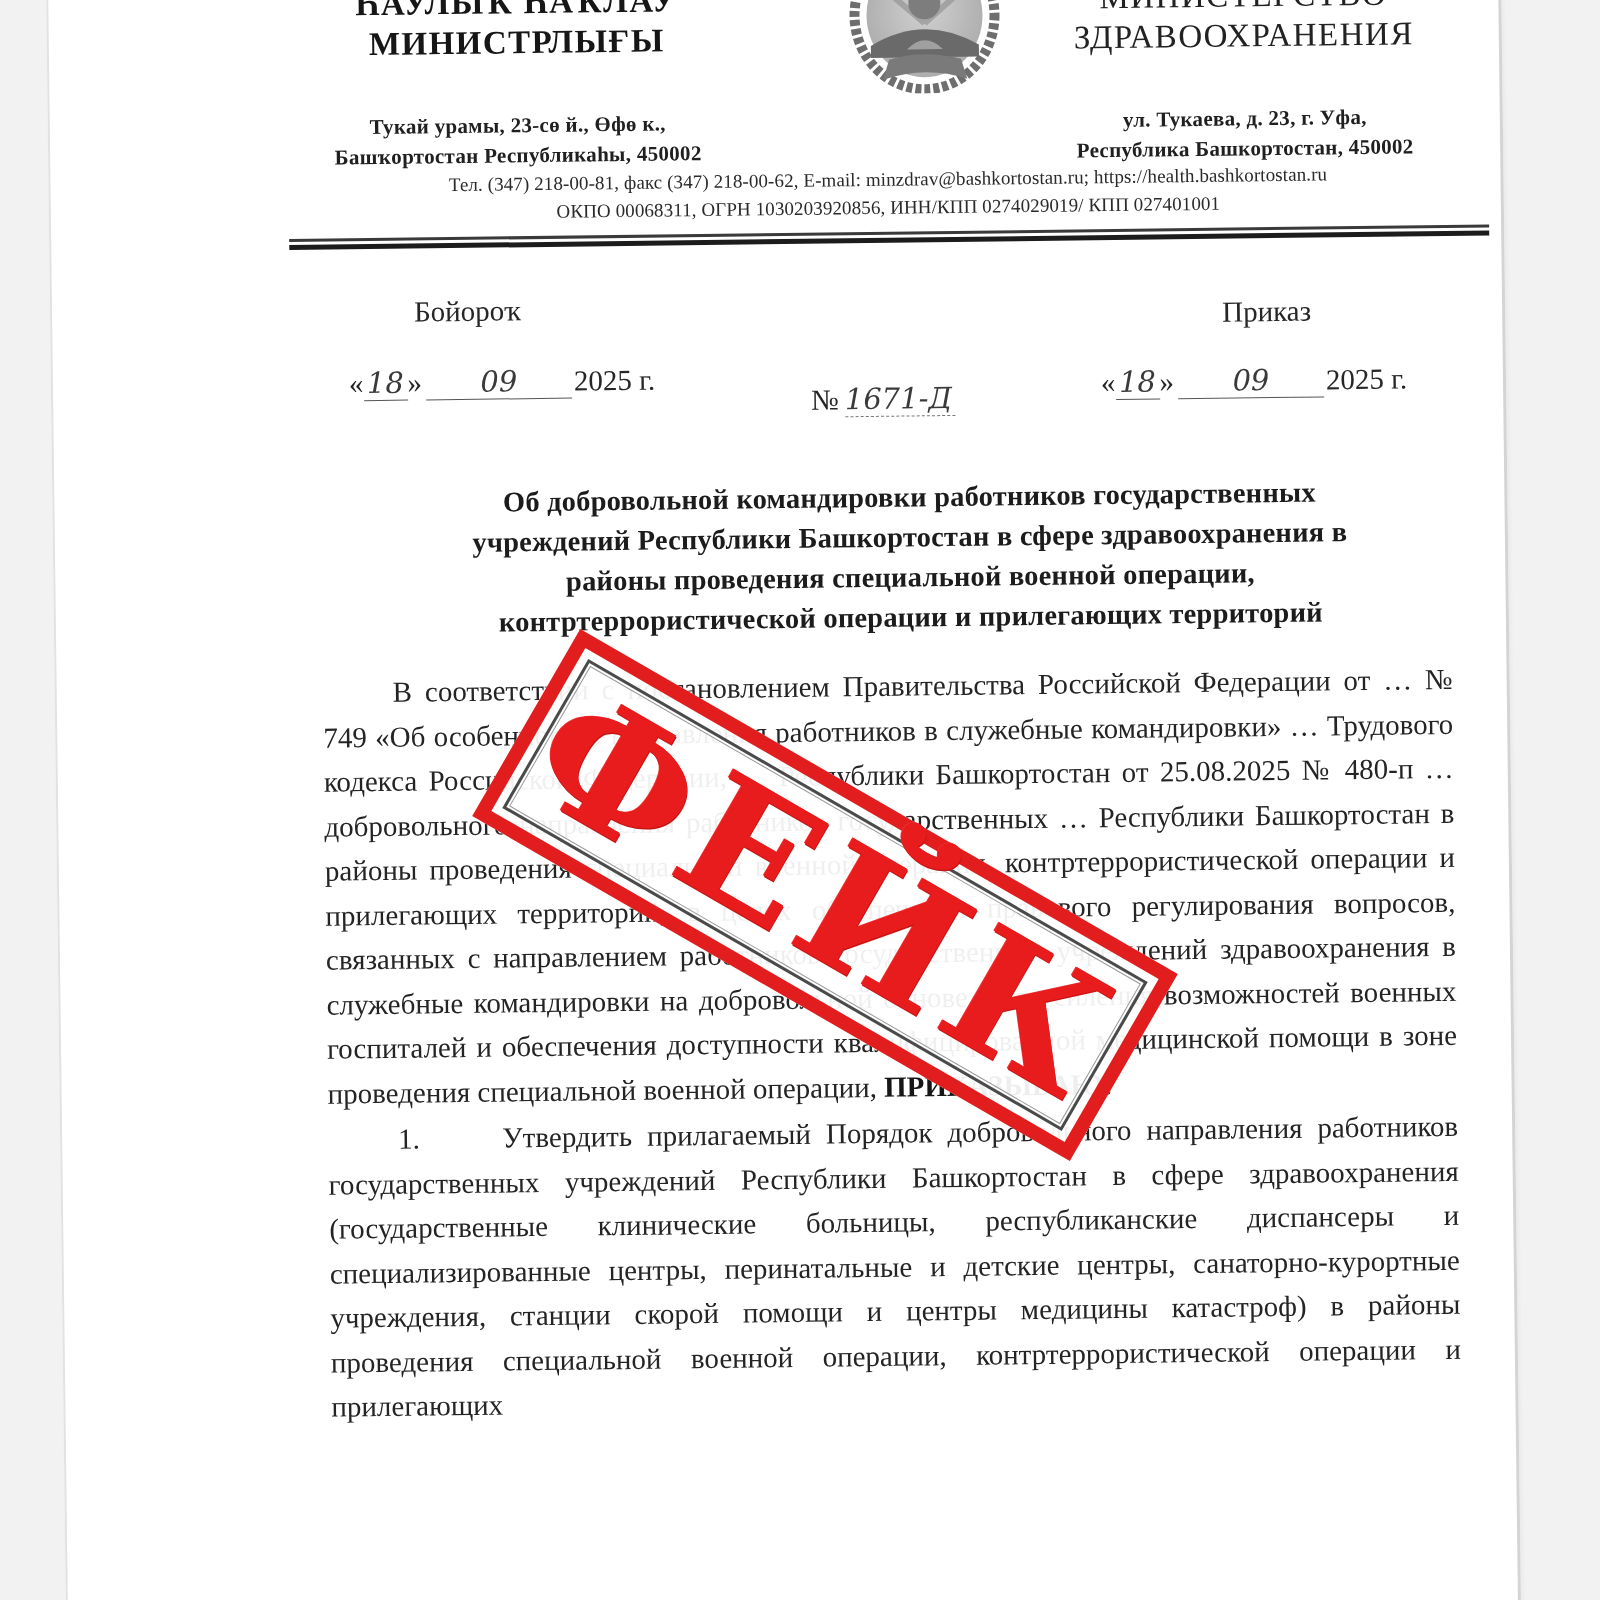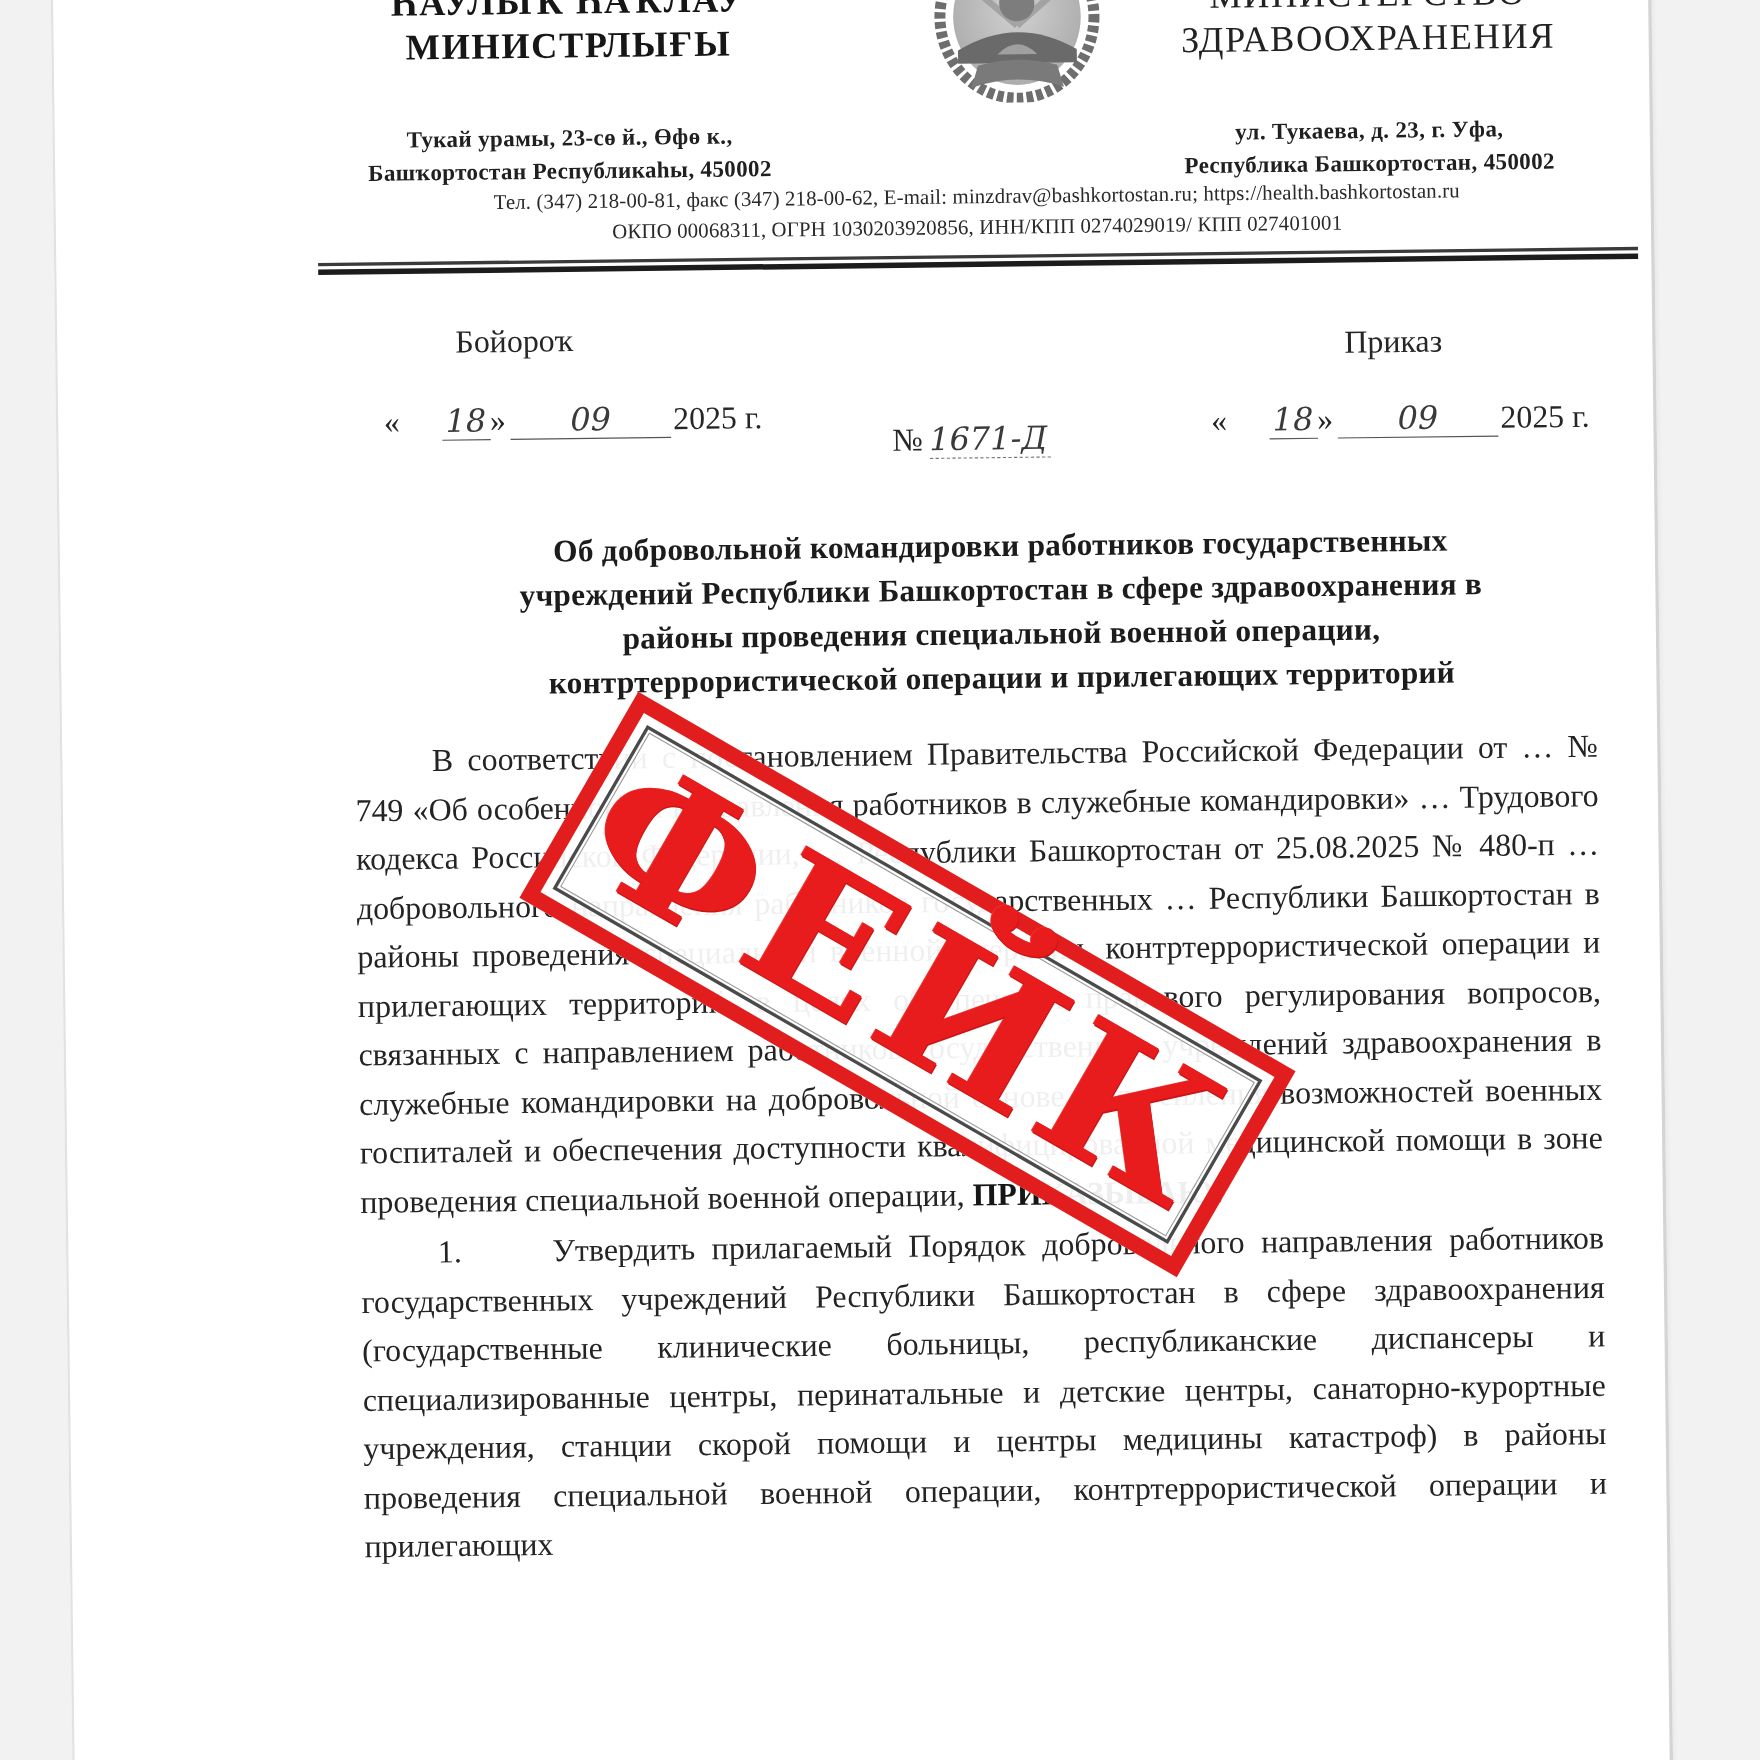--- a/index.html
+++ b/index.html
@@ -108,21 +108,21 @@
     .date-line.left { left: 296px; top: 390px; }
     .date-line.right { left: 1048px; top: 398px; }
     .hw {
       font-family: "DejaVu Serif", serif;
       font-style: italic;
       color: #3a3a3a;
       display: inline-block;
       border-bottom: 1.5px solid #555;
       text-align: center;
     }
-    .hw.day { width: 44px; margin-left: 38px; }
+    .hw.day { width: 44px; }
     .hw.month { width: 146px; margin-left: 4px; margin-right: 2px; }
 
     .number-line {
       position: absolute;
       left: 758px;
       top: 412px;
       font-size: 29px;
       color: #262626;
       white-space: nowrap;
     }

